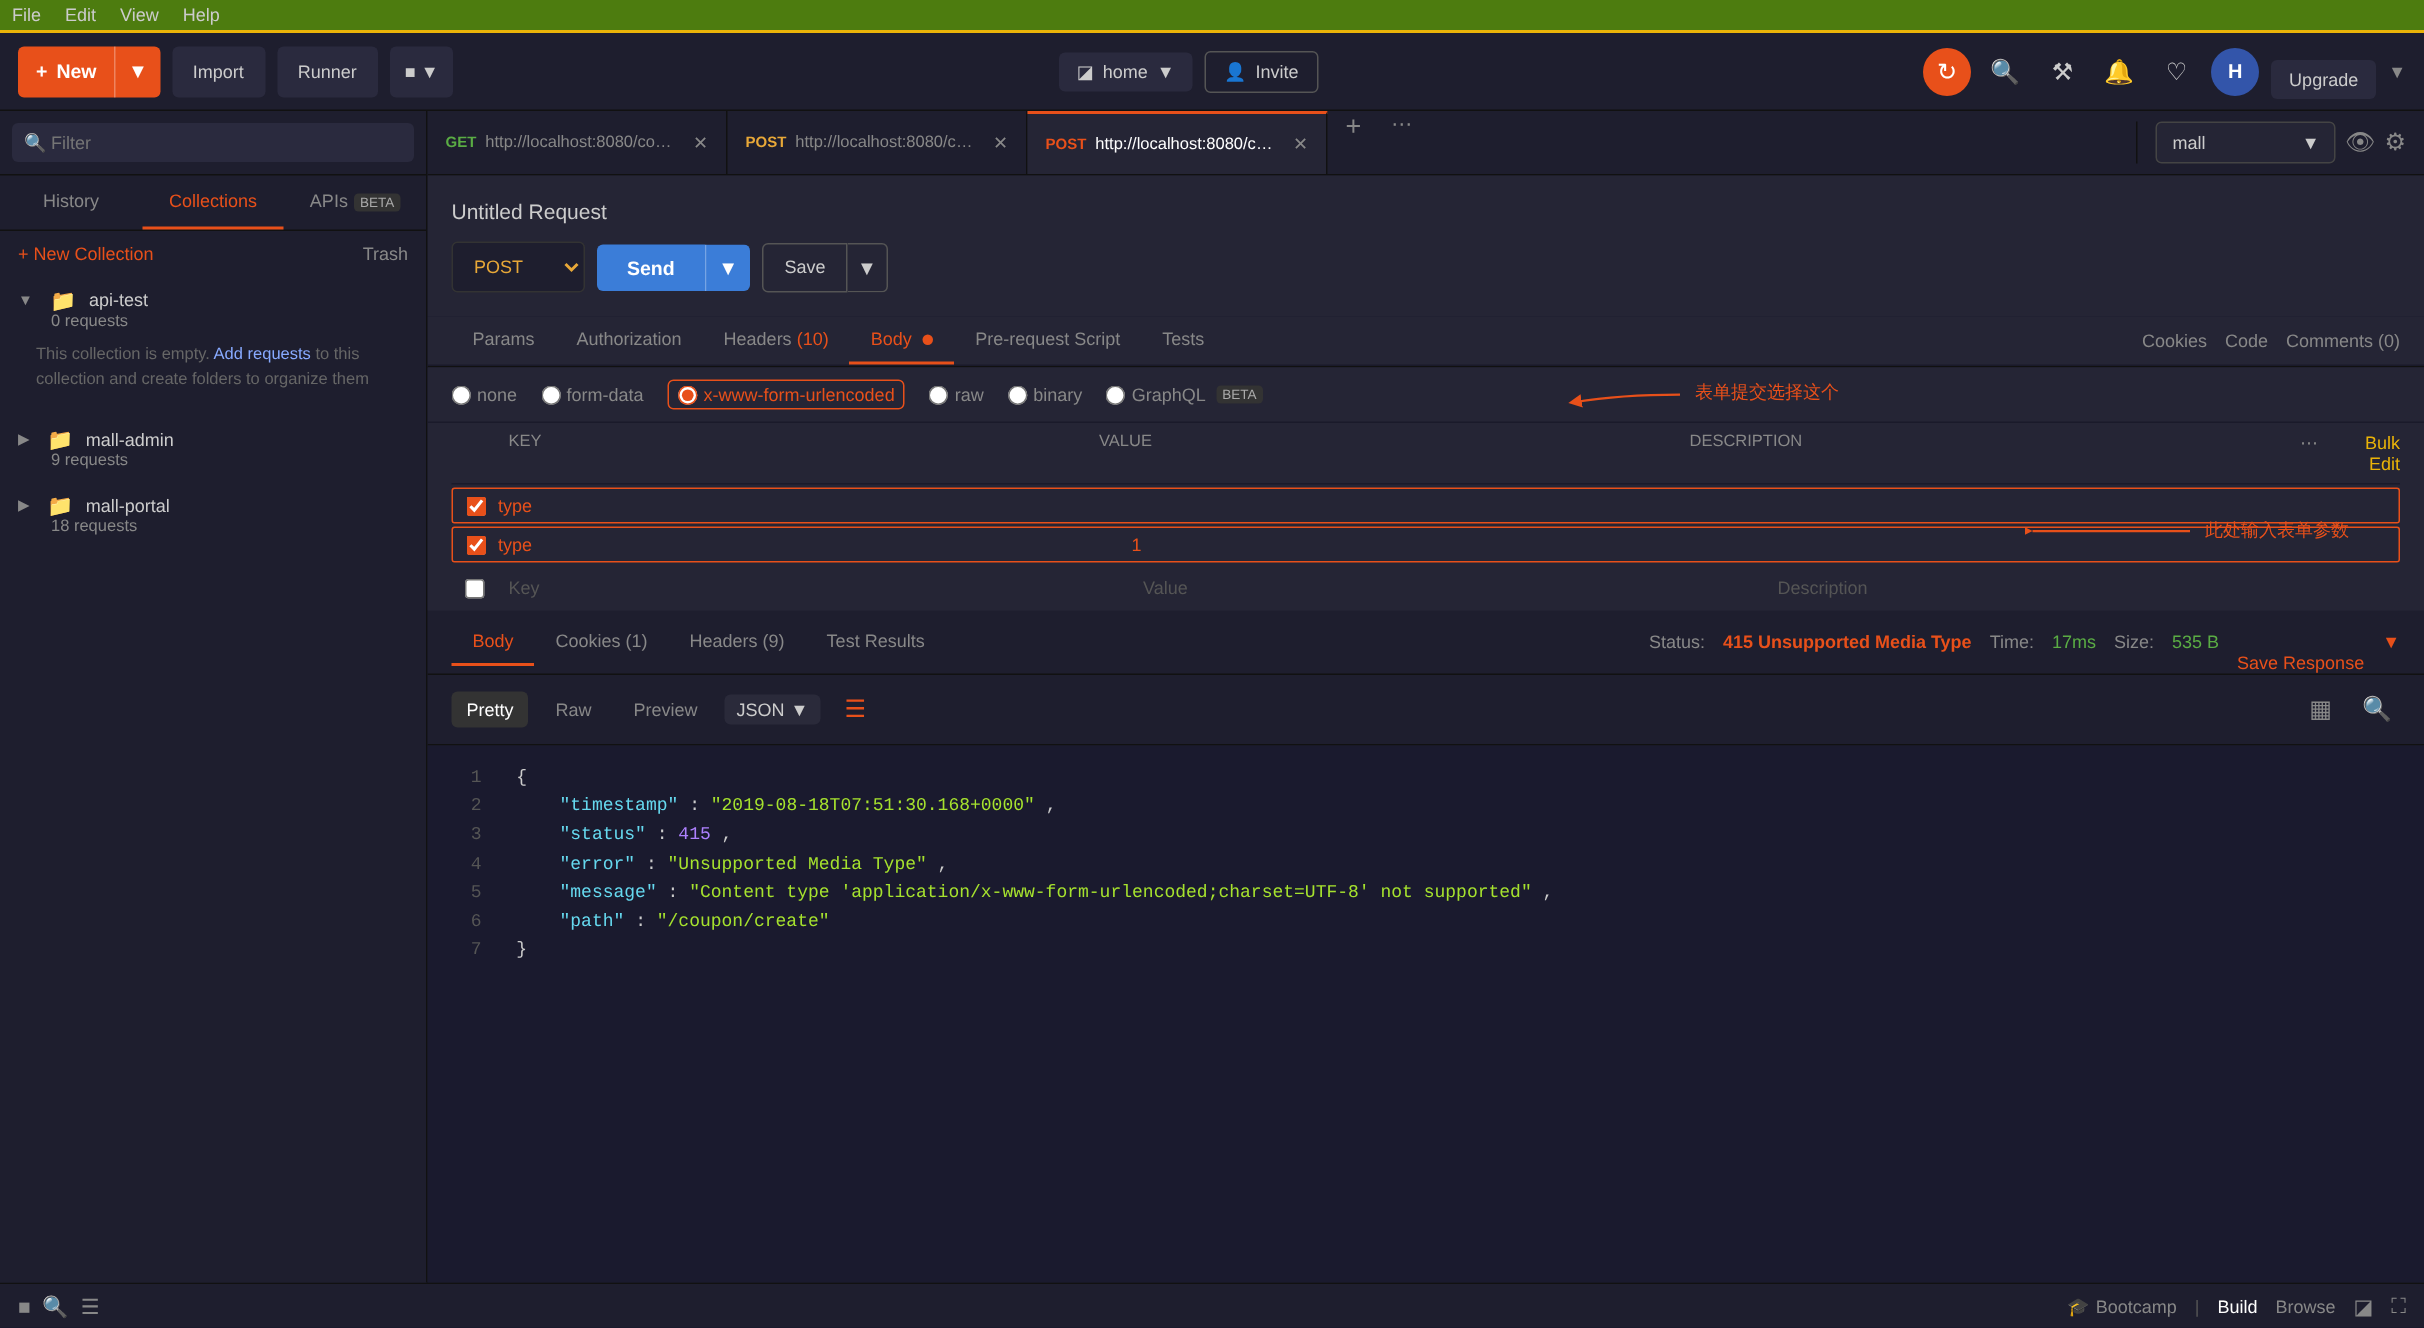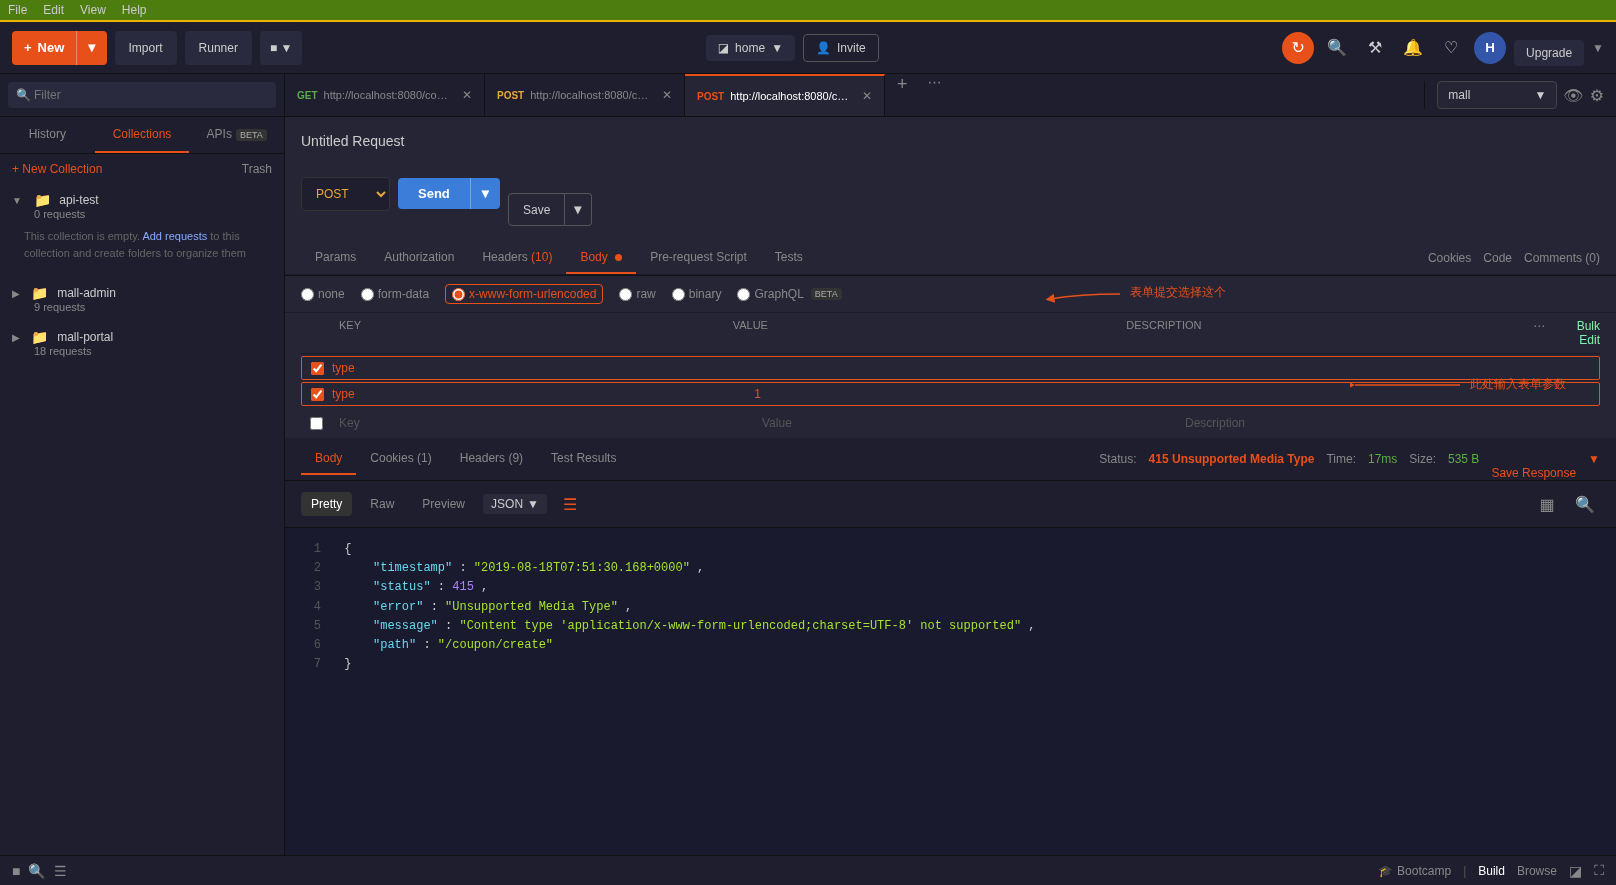--- a/index.html
+++ b/index.html
@@ -62,21 +62,21 @@
     
     
     #request-area { padding: 16px; background: #252535; }
     .request-title { color: #ccc; font-size: 14px; margin-bottom: 12px; }
     .request-line { display: flex; align-items: center; gap: 8px; }
     .method-select { background: #1e1e2e; color: #e8a838; border: 1px solid #333; border-radius: 4px; padding: 8px 10px; font-size: 12px; cursor: pointer; }
     .url-input { flex: 1; background: #1e1e2e; border: 1px solid #333; border-radius: 4px; padding: 8px 12px; color: #ccc; font-size: 12px; }
     .send-btn-group { display: flex; align-items: flex-end; }
     .send-btn { background: #3b7dd8; color: white; border: none; border-radius: 4px 0 0 4px; padding: 8px 20px; cursor: pointer; font-size: 13px; font-weight: bold; }
     .send-arrow { background: #3b7dd8; color: white; border: none; border-left: 1px solid rgba(255,255,255,0.3); border-radius: 0 4px 4px 0; padding: 8px 8px; cursor: pointer; }
-    .save-btn-group { display: flex; margin-top: 32px; }
+    .save-btn-group { display: flex; }
     .save-btn { background: transparent; color: #ccc; border: 1px solid #555; border-radius: 4px 0 0 4px; padding: 8px 14px; cursor: pointer; font-size: 12px; }
     .save-arrow { background: transparent; color: #ccc; border: 1px solid #555; border-left: none; border-radius: 0 4px 4px 0; padding: 8px 6px; cursor: pointer; }
     
     
     #request-params { background: #252535; border-bottom: 1px solid #111; }
     .params-tabs { display: flex; align-items: center; padding: 0 16px; border-bottom: 1px solid #1a1a2a; }
     .params-tab { padding: 8px 14px; cursor: pointer; color: #888; font-size: 12px; border-bottom: 2px solid transparent; }
     .params-tab.active { color: #e8501a; border-bottom: 2px solid #e8501a; }
     .params-tab-right { margin-left: auto; display: flex; gap: 12px; }
     .params-tab-right a { color: #888; font-size: 12px; cursor: pointer; }
@@ -89,21 +89,21 @@
     .radio-option input { accent-color: #e8501a; }
     
     
     #body-table { background: #252535; padding: 0 16px; }
     .table-header { display: flex; padding: 6px 0; border-bottom: 1px solid #1a1a2a; }
     .col-check { width: 30px; }
     .col-key { flex: 1; color: #888; font-size: 11px; text-transform: uppercase; padding-left: 8px; }
     .col-value { flex: 1; color: #888; font-size: 11px; text-transform: uppercase; }
     .col-desc { flex: 1; color: #888; font-size: 11px; text-transform: uppercase; }
     .col-actions { width: 80px; text-align: right; }
-    .bulk-edit-btn { color: #86efac; font-size: 12px; cursor: pointer; padding-left: 20px; }
+    .bulk-edit-btn { color: #eab308; font-size: 12px; cursor: pointer; padding-left: 20px; }
     .table-row { display: flex; align-items: center; padding: 4px 0; border: 1px solid #e8501a; border-radius: 2px; margin: 2px 0; }
     .table-row-empty { display: flex; align-items: center; padding: 4px 0; }
     .row-check { width: 30px; display: flex; align-items: center; justify-content: center; }
     .row-check input { accent-color: #e8501a; }
     .row-key { flex: 1; }
     .row-key input, .row-value input { background: transparent; border: none; color: #e8501a; font-size: 12px; width: 100%; outline: none; }
     .row-value { flex: 1; }
     .row-desc { flex: 1; }
     .row-desc input { background: transparent; border: none; color: #888; font-size: 12px; width: 100%; outline: none; }
     .new-row-key, .new-row-value, .new-row-desc { flex: 1; color: #555; font-size: 12px; padding: 4px 8px; }

